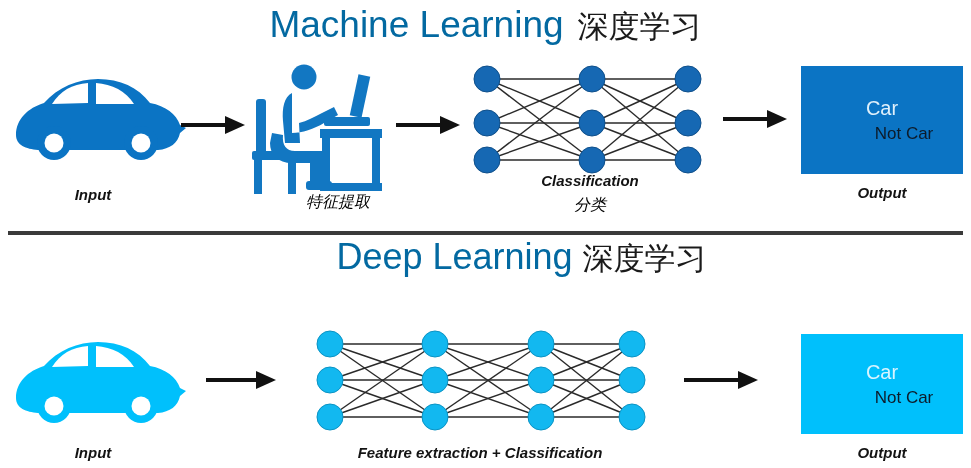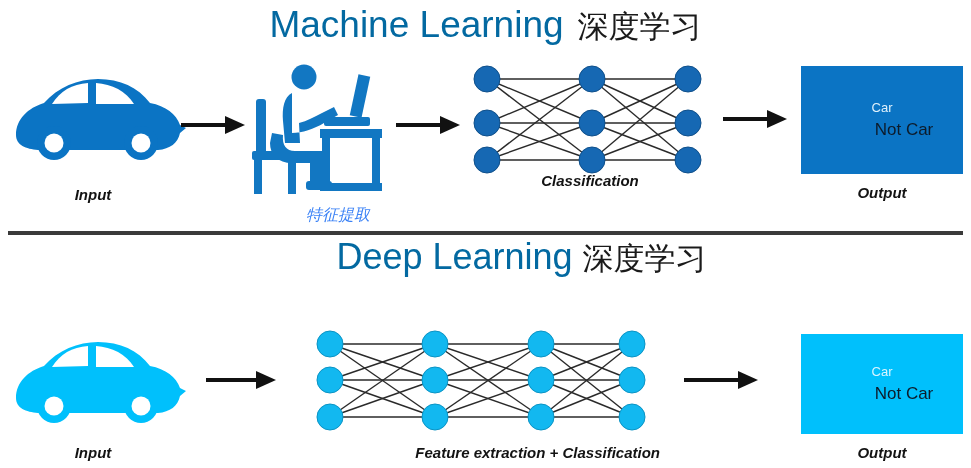--- a/index.html
+++ b/index.html
@@ -62,34 +62,34 @@
     font-size: 15px;
     font-weight: bold;
     color: #131313;
     font-style: italic;
   }
   .stage-label-cn {
     display: block;
     font-family: "DejaVu Sans", sans-serif;
     font-size: 16px;
     font-weight: 400;
-    color: #3b82f6;
-    margin-top: 19px;
+    color: #000000;
+    margin-top: 6px;
   }
 
   
   .output-box {
     position: absolute;
     display: flex;
     flex-direction: column;
     align-items: center;
     justify-content: center;
   }
   .out-car {
-    font-size: 13px;
+    font-size: 20px;
     color: #dff0fb;
     line-height: 1.1;
     margin-bottom: 6px;
   }
   .out-notcar {
     font-size: 17px;
     color: #0d1b2a;
     line-height: 1.1;
     margin-left: 44px;
   }
@@ -224,20 +224,21 @@
   <div class="stage-label" style="left:18px; top:186px; width:150px;">
     <span>Input</span>
   </div>
 
   <div class="stage-label" style="left:238px; top:186px; width:200px;">
     <span class="stage-label-cn">特征提取</span>
   </div>
 
   <div class="stage-label" style="left:490px; top:172px; width:200px;">
     <span>Classification</span>
+    <span class="stage-label-cn">分类</span>
   </div>
 
   <div class="stage-label" style="left:802px; top:184px; width:160px;">
     <span>Output</span>
   </div>
 
   <div id="divider"></div>
 
   <div class="title-row" id="title-dl">
     <span class="title-en">Deep Learning</span><span class="title-cn">深度学习</span>
@@ -319,21 +320,21 @@
 
   <div class="output-box" id="output-box-dl">
     <span class="out-car">Car</span>
     <span class="out-notcar">Not Car</span>
   </div>
 
   <div class="stage-label" style="left:18px; top:444px; width:150px;">
     <span>Input</span>
   </div>
 
-  <div class="stage-label" style="left:300px; top:444px; width:360px;text-align:right;">
+  <div class="stage-label" style="left:300px; top:444px; width:360px;">
     <span>Feature extraction + Classification</span>
   </div>
 
   <div class="stage-label" style="left:802px; top:444px; width:160px;">
     <span>Output</span>
   </div>
 
 </div>
 
 </body></html>

